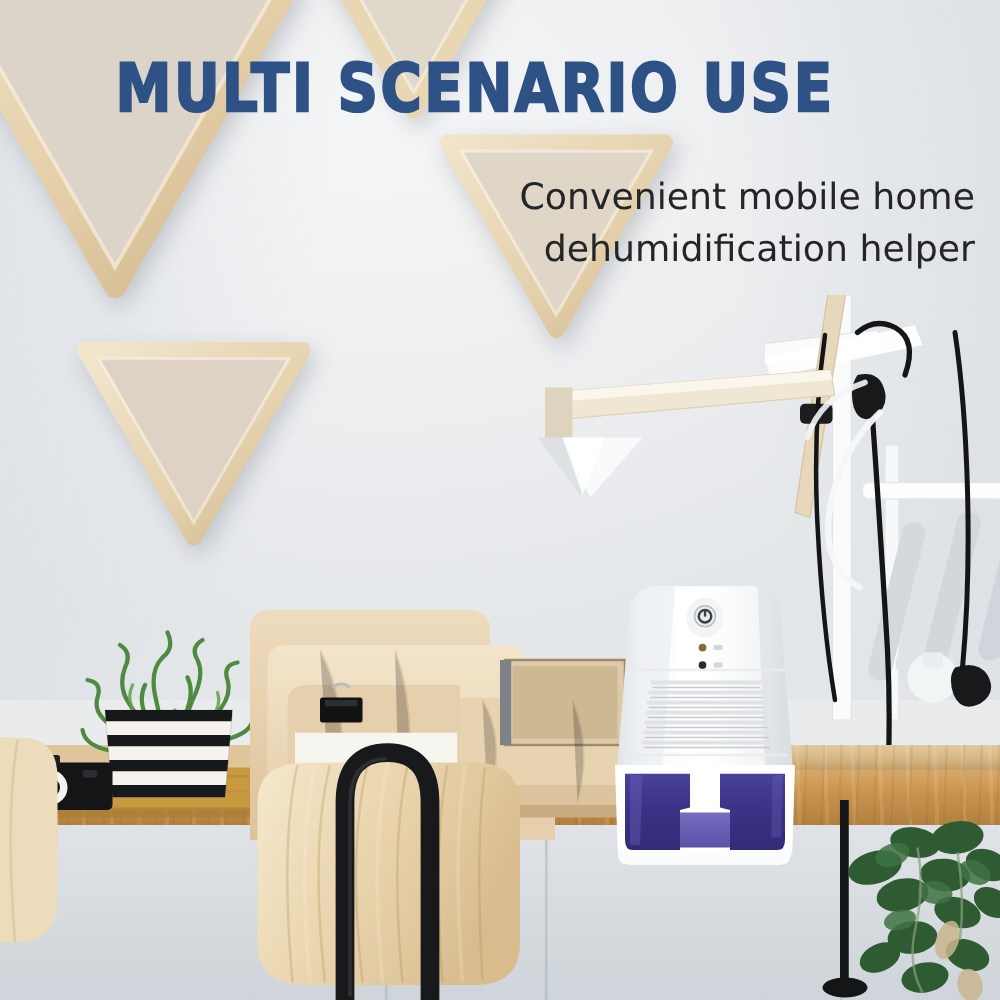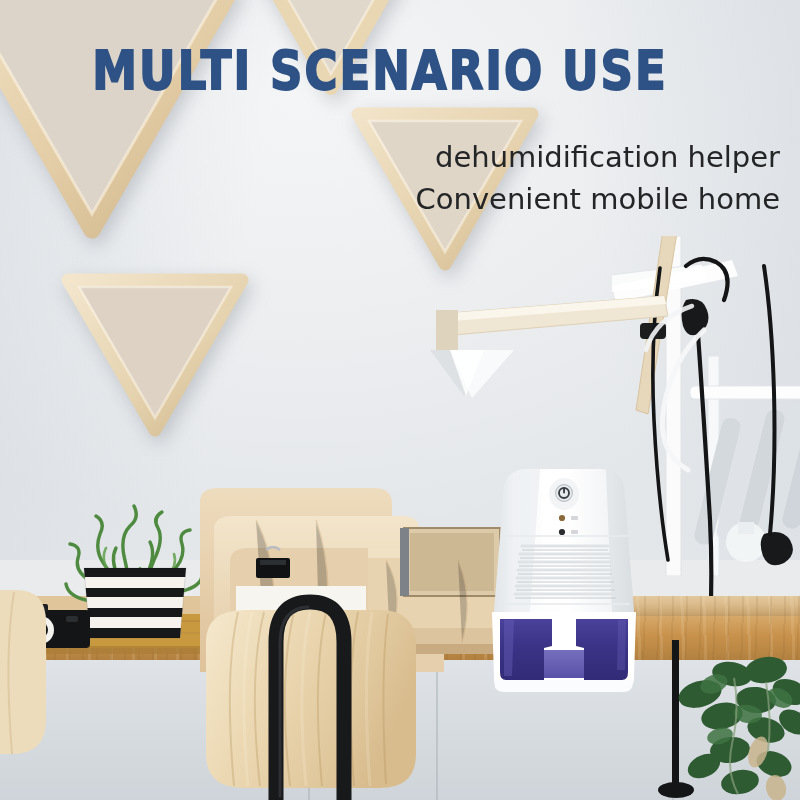--- a/index.html
+++ b/index.html
@@ -552,17 +552,17 @@
     </g>
     <g stroke="#87a07a" stroke-width="2" fill="none" opacity=".7">
       <path d="M64 30 Q70 62 62 96 Q56 124 68 146"></path>
       <path d="M96 34 Q102 70 98 104"></path>
     </g>
   </svg>
 
   <div class="headline">MULTI SCENARIO USE</div>
 
   <div class="subtitle">
+    <span class="sub-line">Convenient mobile home</span>
     <span class="sub-line">dehumidification helper</span>
-    <span class="sub-line">Convenient mobile home</span>
   </div>
 
 </div>
 
 </body></html>

